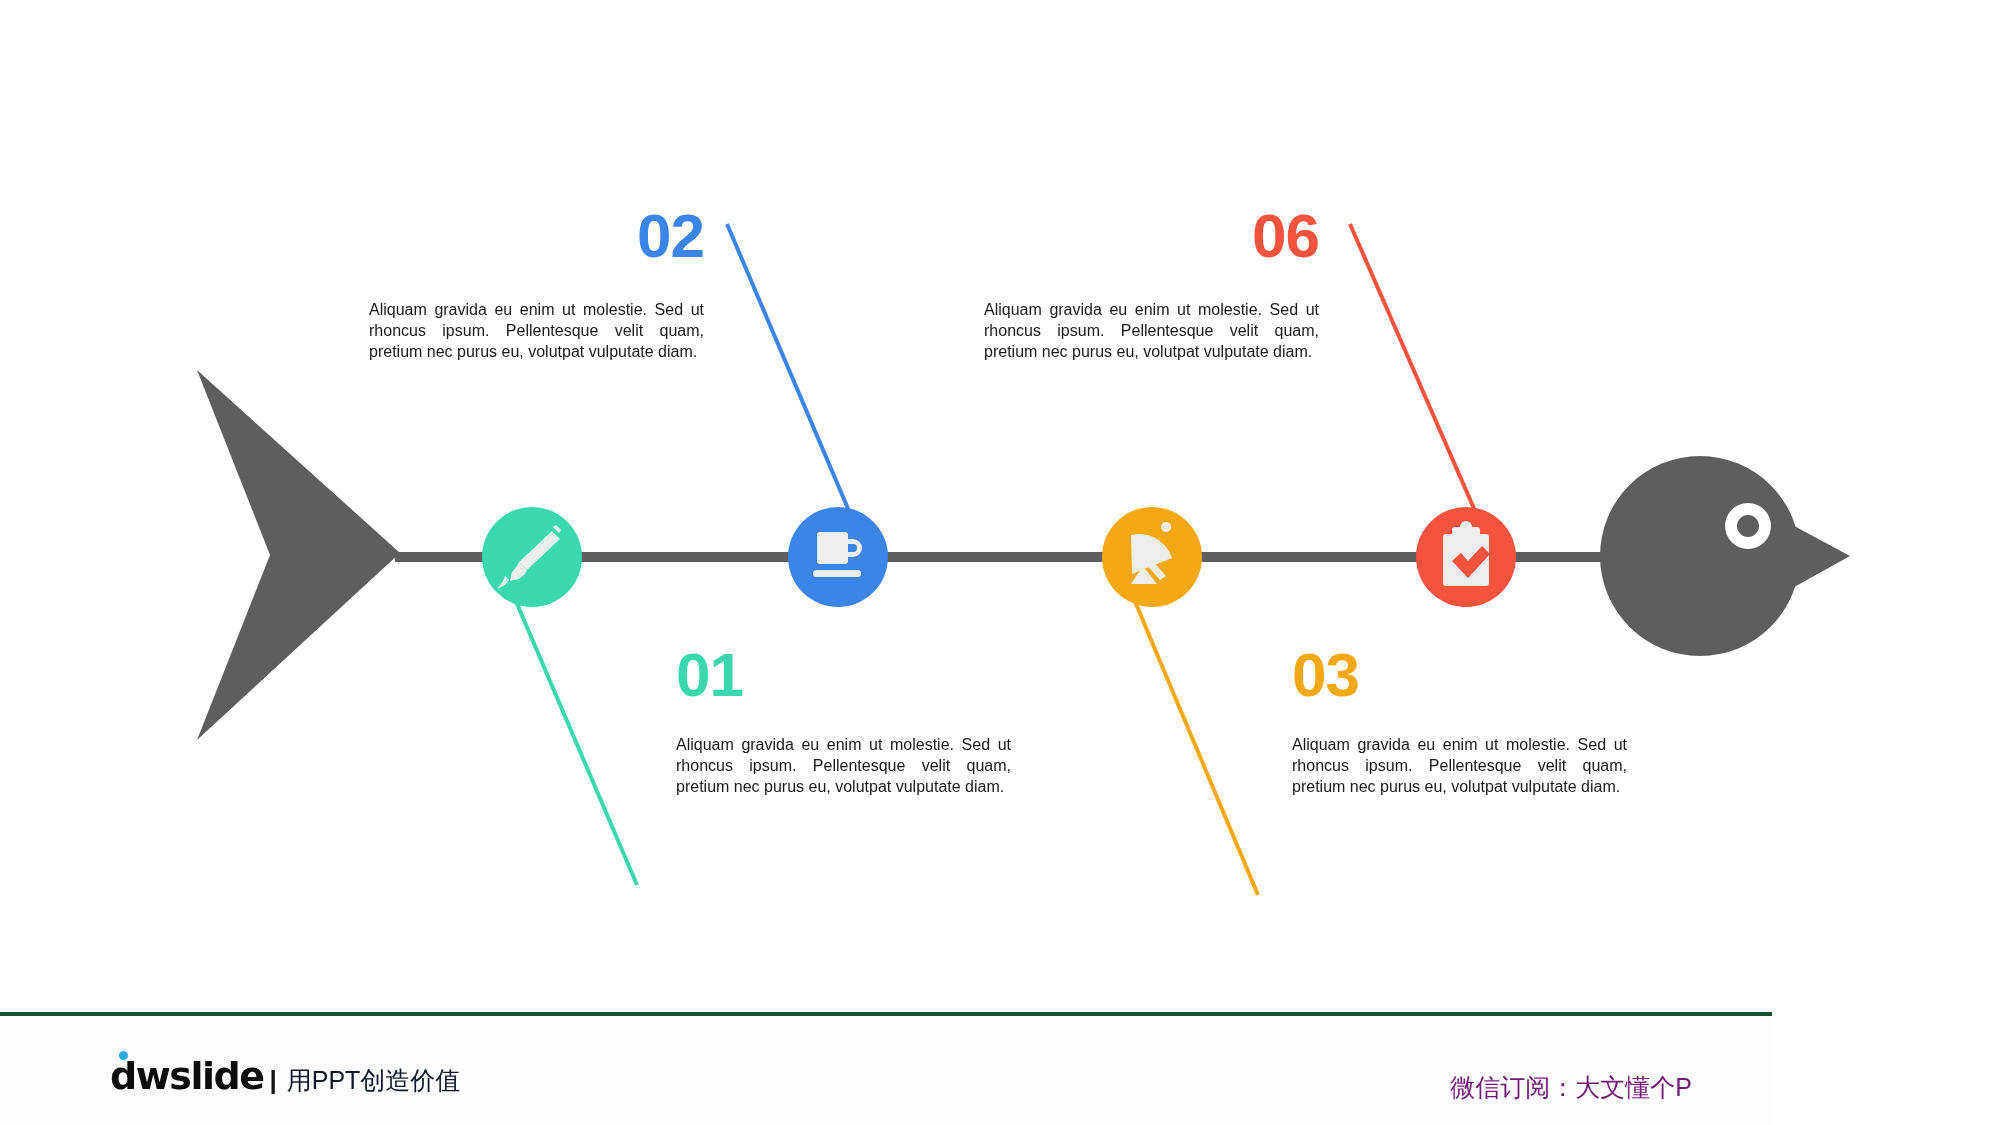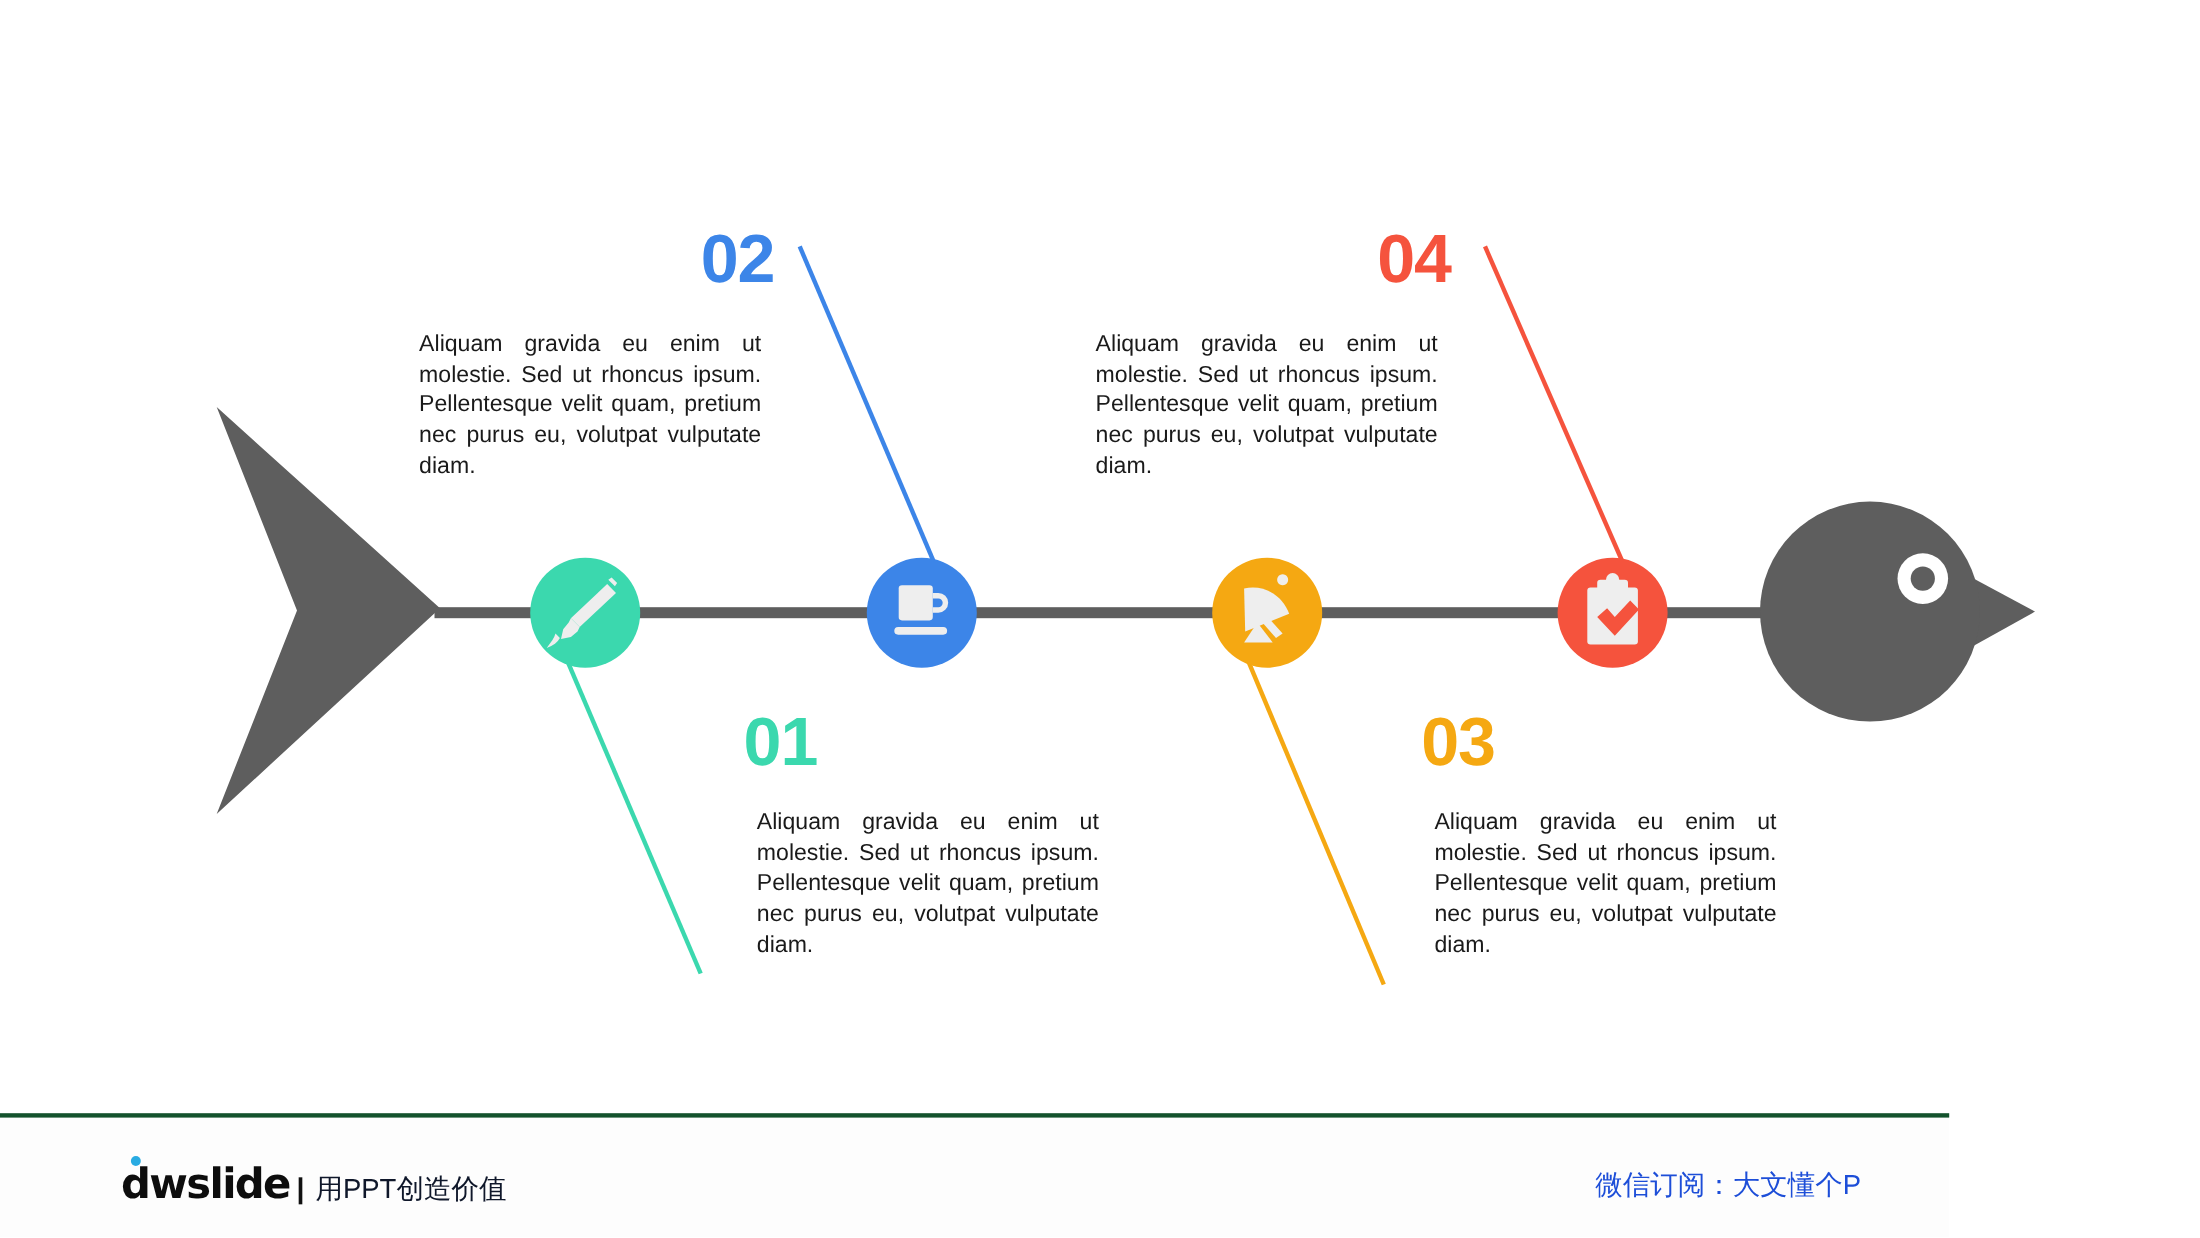--- a/index.html
+++ b/index.html
@@ -31,26 +31,26 @@
     width: 335px;
   }
   .step-num {
     font-size: 62px;
     font-weight: bold;
     line-height: 1;
     letter-spacing: -1px;
     margin: 0;
   }
   .step-body {
-    font-size: 21px;
+    font-size: 16px;
     line-height: 1.32;
     color: #1a1a1a;
     text-align: justify;
     text-align-last: left;
-    margin: 12px;
+    margin: 0;
   }
 
   .tb-top { }
   .tb-top .step-num { text-align: right; margin-bottom: 32px; }
   .tb-bottom .step-num { text-align: left; margin-bottom: 28px; }
 
   #block-01 { left: 676px; top: 644px; }
   #block-02 { left: 369px; top: 205px; }
   #block-03 { left: 1292px; top: 644px; }
   #block-04 { left: 984px; top: 205px; }
@@ -95,23 +95,23 @@
     font-weight: bold;
     margin: 0 10px 0 6px;
   }
   #brand-tagline {
     font-size: 25px;
     color: #0f172a;
   }
   #footer-right {
     position: absolute;
     right: 80px;
-    top: 44px;
+    top: 55px;
     font-size: 25px;
-    color: #1d4ed8;
+    color: #701a75;
   }
 </style>
 </head>
 <body>
 
 <div id="slide">
 
   <svg id="fishbone-svg" viewBox="0 0 2000 1125">
 
     <polygon points="197,370 400,553 197,740 270,555" fill="#5e5e5e"></polygon>
@@ -160,21 +160,21 @@
     <path d="M1452 561 l9 -8 7 8 14 -15 8 8 -22 24 z" fill="#F5533D"></path>
 
   </svg>
 
   <div class="text-block tb-top" id="block-02">
     <div class="step-num" style="color:#3C85E8">02</div>
     <p class="step-body">Aliquam gravida eu enim ut molestie. Sed ut rhoncus ipsum. Pellentesque velit quam, pretium nec purus eu, volutpat vulputate diam.</p>
   </div>
 
   <div class="text-block tb-top" id="block-04">
-    <div class="step-num" style="color:#F5533D">04</div>
+    <div class="step-num" style="color:#F5533D">06</div>
     <p class="step-body">Aliquam gravida eu enim ut molestie. Sed ut rhoncus ipsum. Pellentesque velit quam, pretium nec purus eu, volutpat vulputate diam.</p>
   </div>
 
   <div class="text-block tb-bottom" id="block-01">
     <div class="step-num" style="color:#3BD8AE">01</div>
     <p class="step-body">Aliquam gravida eu enim ut molestie. Sed ut rhoncus ipsum. Pellentesque velit quam, pretium nec purus eu, volutpat vulputate diam.</p>
   </div>
 
   <div class="text-block tb-bottom" id="block-03">
     <div class="step-num" style="color:#F5A812">03</div>

